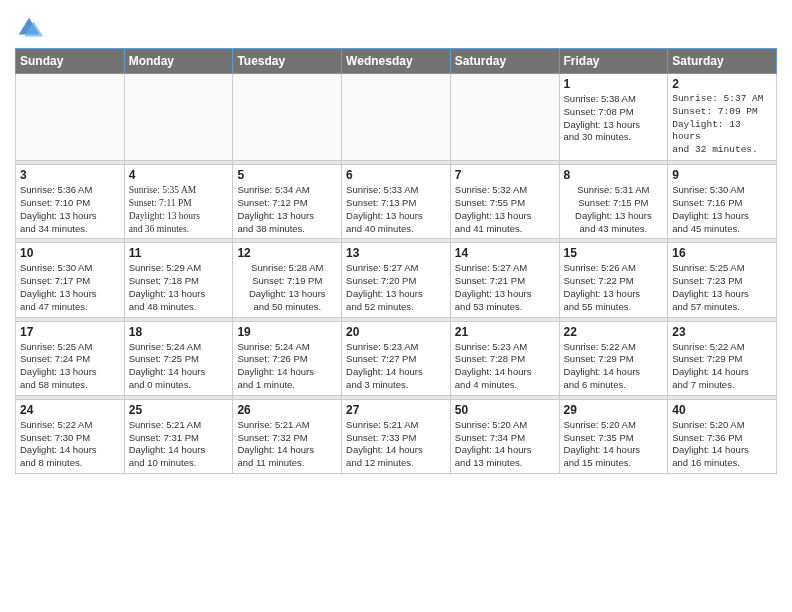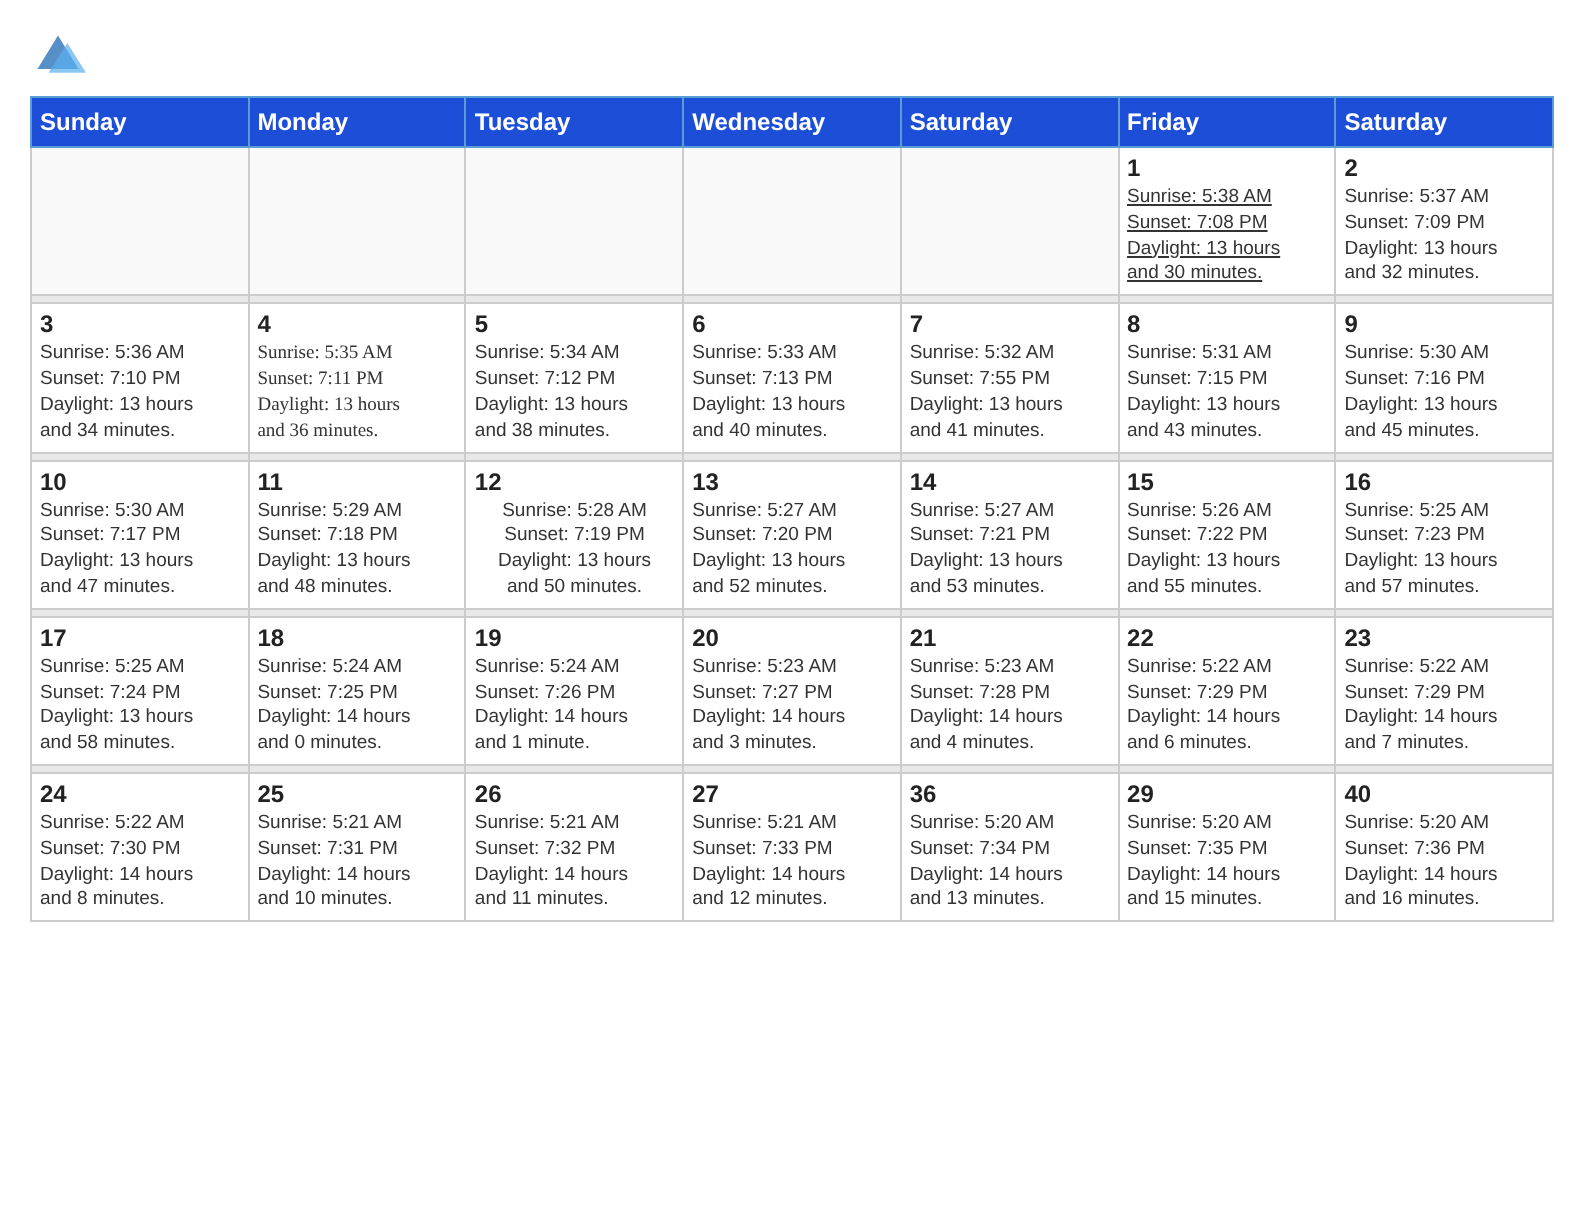--- a/index.html
+++ b/index.html
@@ -54,21 +54,21 @@
       font-size: 14px;
       color: #333;
       margin-top: 2px;
     }
     .calendar {
       width: 100%;
       border-collapse: collapse;
       border: 1px solid #ccc;
     }
     .calendar th {
-      background: #1d4ed8;
+      background: #737373;
       color: #fff;
       font-size: 12px;
       font-weight: bold;
       padding: 5px 4px;
       text-align: left;
       border: 1px solid #5a9dd5;
     }
     .calendar td {
       border: 1px solid #ccc;
       vertical-align: top;
@@ -136,28 +136,28 @@
   </thead>
   <tbody id="calendar-body">
   <tr>
         <td class="empty"></td>
         <td class="empty"></td>
         <td class="empty"></td>
         <td class="empty"></td>
         <td class="empty"></td>
         <td>
           <span class="day-number">1</span>
-          <div class="day-info" style="white-space: pre-line; text-decoration: underline;">Sunrise: 5:38 AM
+          <div class="day-info" style="white-space: pre-line;">Sunrise: 5:38 AM
 Sunset: 7:08 PM
 Daylight: 13 hours
 and 30 minutes.</div>
         </td>
         <td>
           <span class="day-number">2</span>
-          <div class="day-info" style="white-space: pre-line;">Sunrise: 5:37 AM
+          <div class="day-info" style="white-space: pre-line; font-family: Liberation Mono, monospace;">Sunrise: 5:37 AM
 Sunset: 7:09 PM
 Daylight: 13 hours
 and 32 minutes.</div>
         </td>
       </tr>
       <tr class="row-separator">
         <td></td>
         <td></td>
         <td></td>
         <td></td>
@@ -196,21 +196,21 @@
         </td>
         <td>
           <span class="day-number">7</span>
           <div class="day-info" style="white-space: pre-line;">Sunrise: 5:32 AM
 Sunset: 7:55 PM
 Daylight: 13 hours
 and 41 minutes.</div>
         </td>
         <td>
           <span class="day-number">8</span>
-          <div class="day-info" style="white-space: pre-line;">Sunrise: 5:31 AM
+          <div class="day-info" style="white-space: pre-line; text-align: center;">Sunrise: 5:31 AM
 Sunset: 7:15 PM
 Daylight: 13 hours
 and 43 minutes.</div>
         </td>
         <td>
           <span class="day-number">9</span>
           <div class="day-info" style="white-space: pre-line;">Sunrise: 5:30 AM
 Sunset: 7:16 PM
 Daylight: 13 hours
 and 45 minutes.</div>
@@ -368,21 +368,21 @@
 and 11 minutes.</div>
         </td>
         <td>
           <span class="day-number">27</span>
           <div class="day-info" style="white-space: pre-line;">Sunrise: 5:21 AM
 Sunset: 7:33 PM
 Daylight: 14 hours
 and 12 minutes.</div>
         </td>
         <td>
-          <span class="day-number">36</span>
+          <span class="day-number">50</span>
           <div class="day-info" style="white-space: pre-line;">Sunrise: 5:20 AM
 Sunset: 7:34 PM
 Daylight: 14 hours
 and 13 minutes.</div>
         </td>
         <td>
           <span class="day-number">29</span>
           <div class="day-info" style="white-space: pre-line;">Sunrise: 5:20 AM
 Sunset: 7:35 PM
 Daylight: 14 hours

